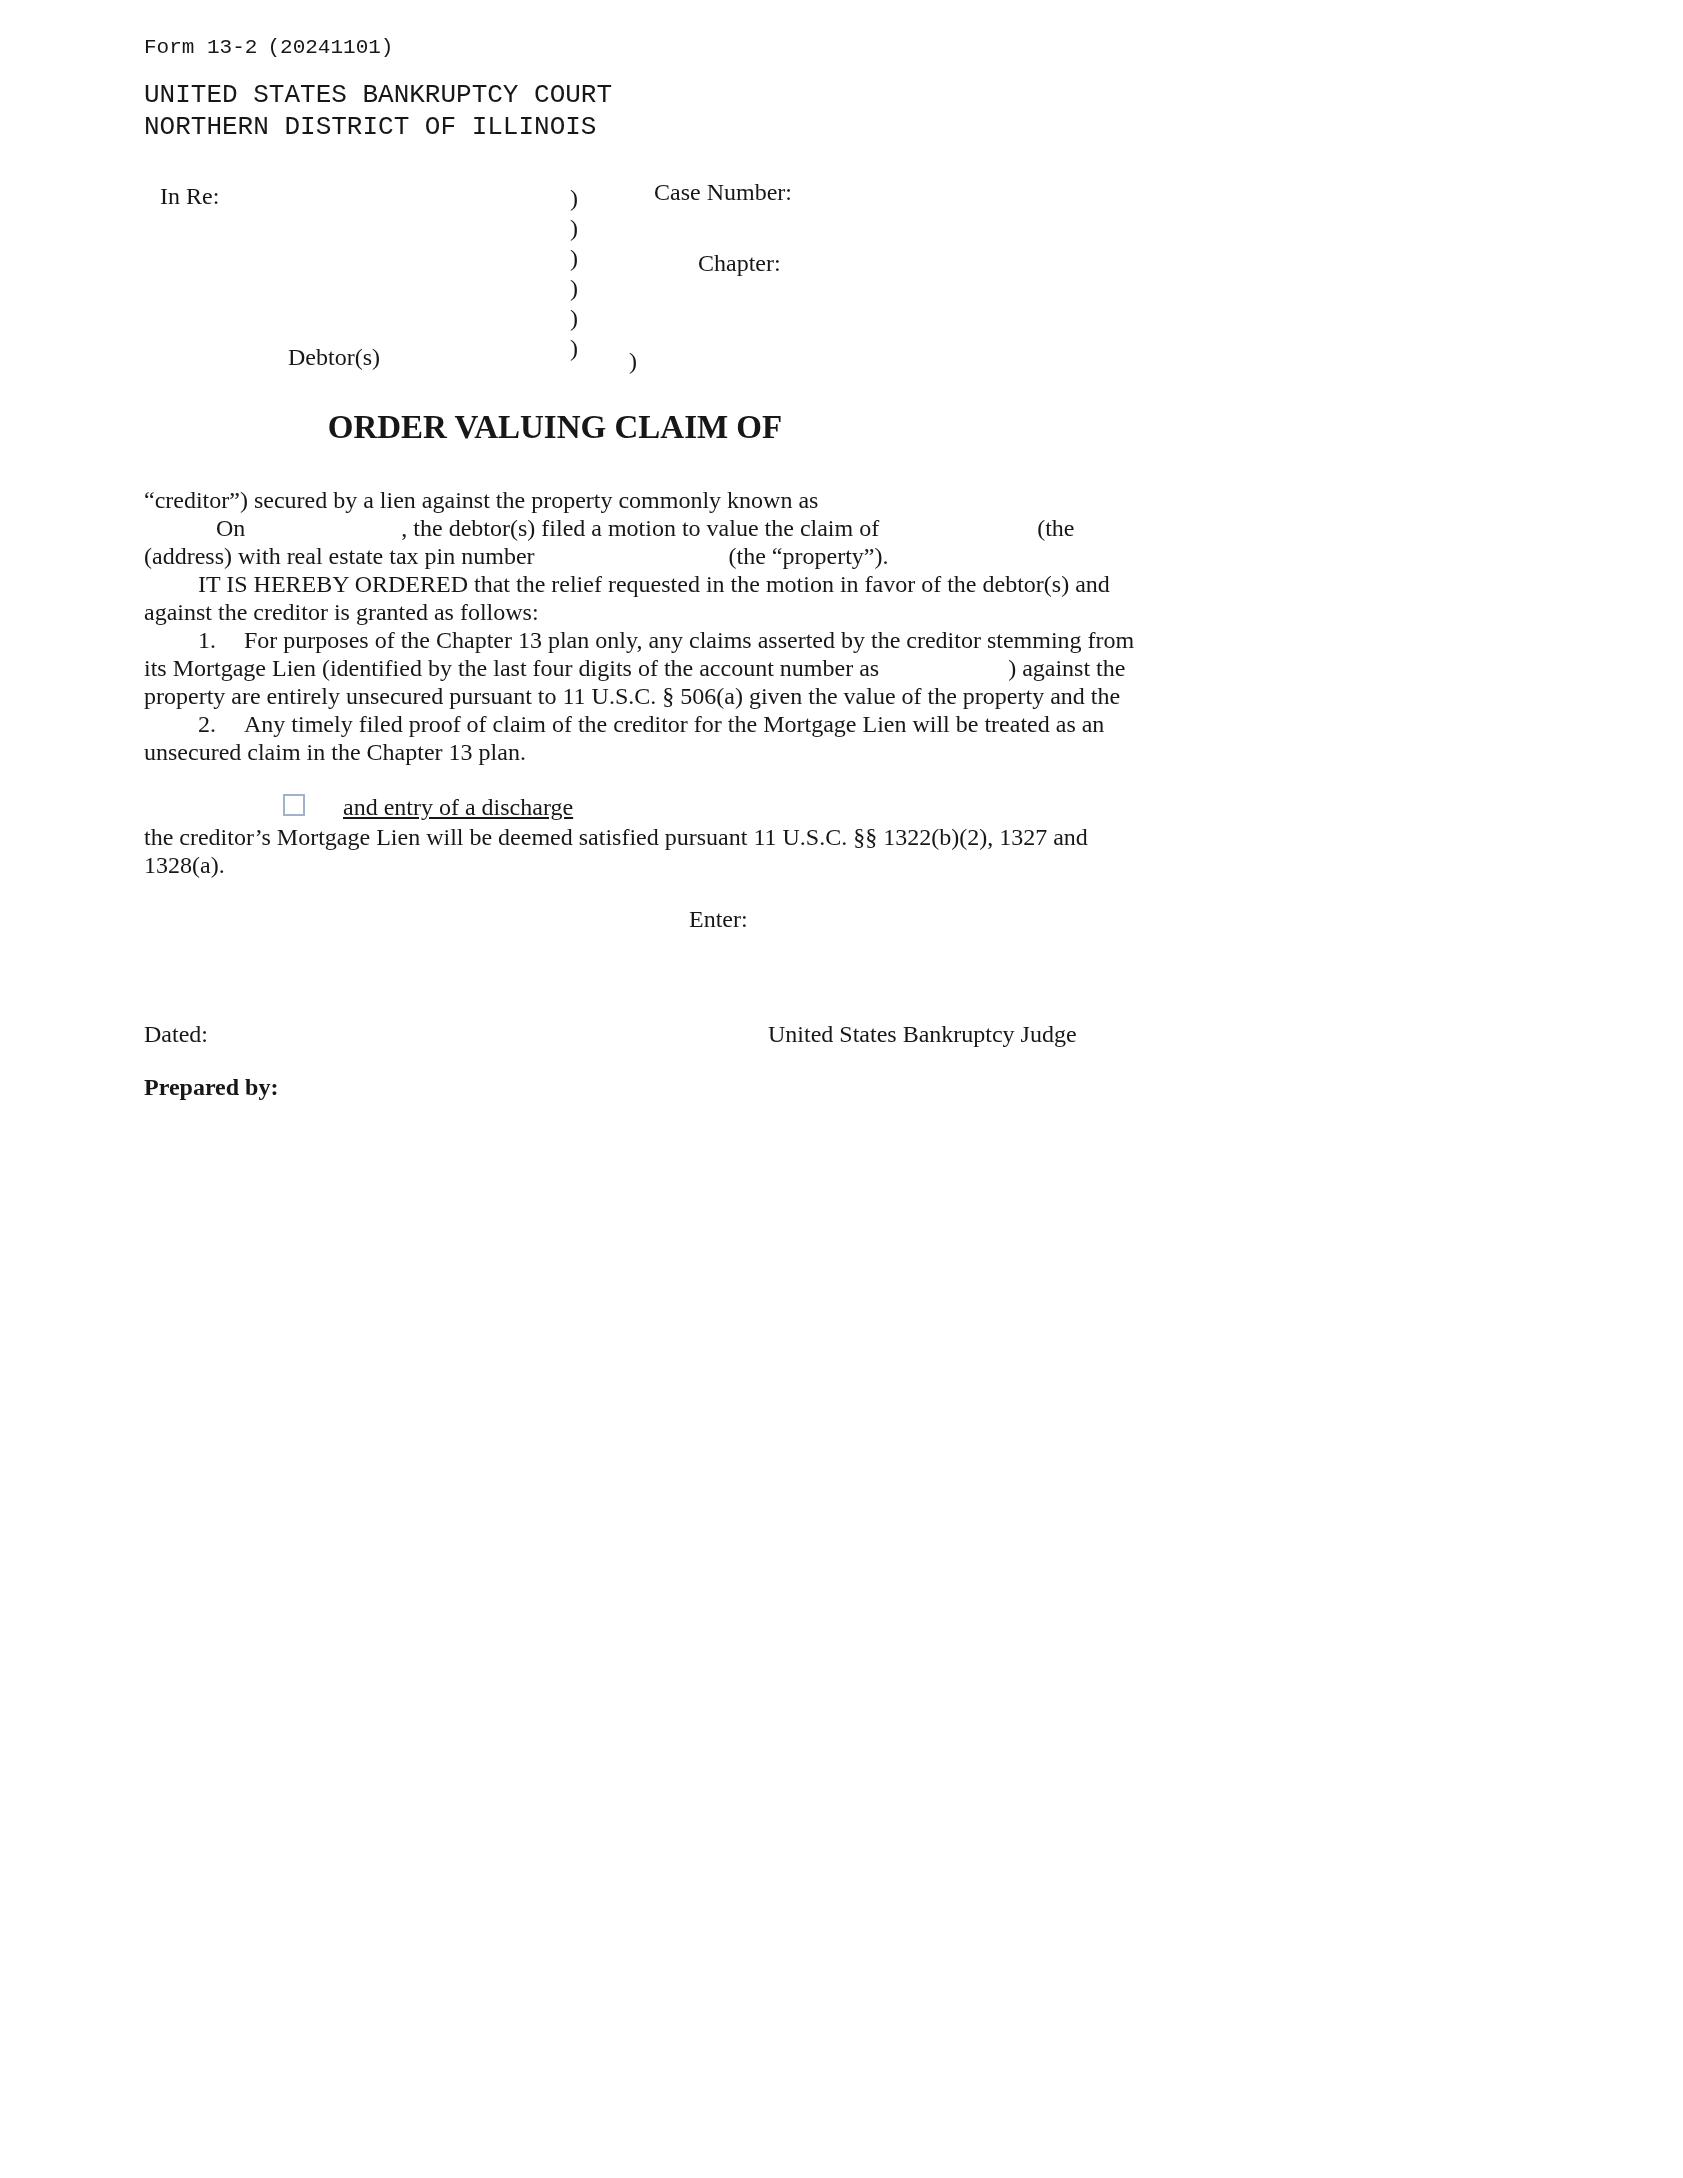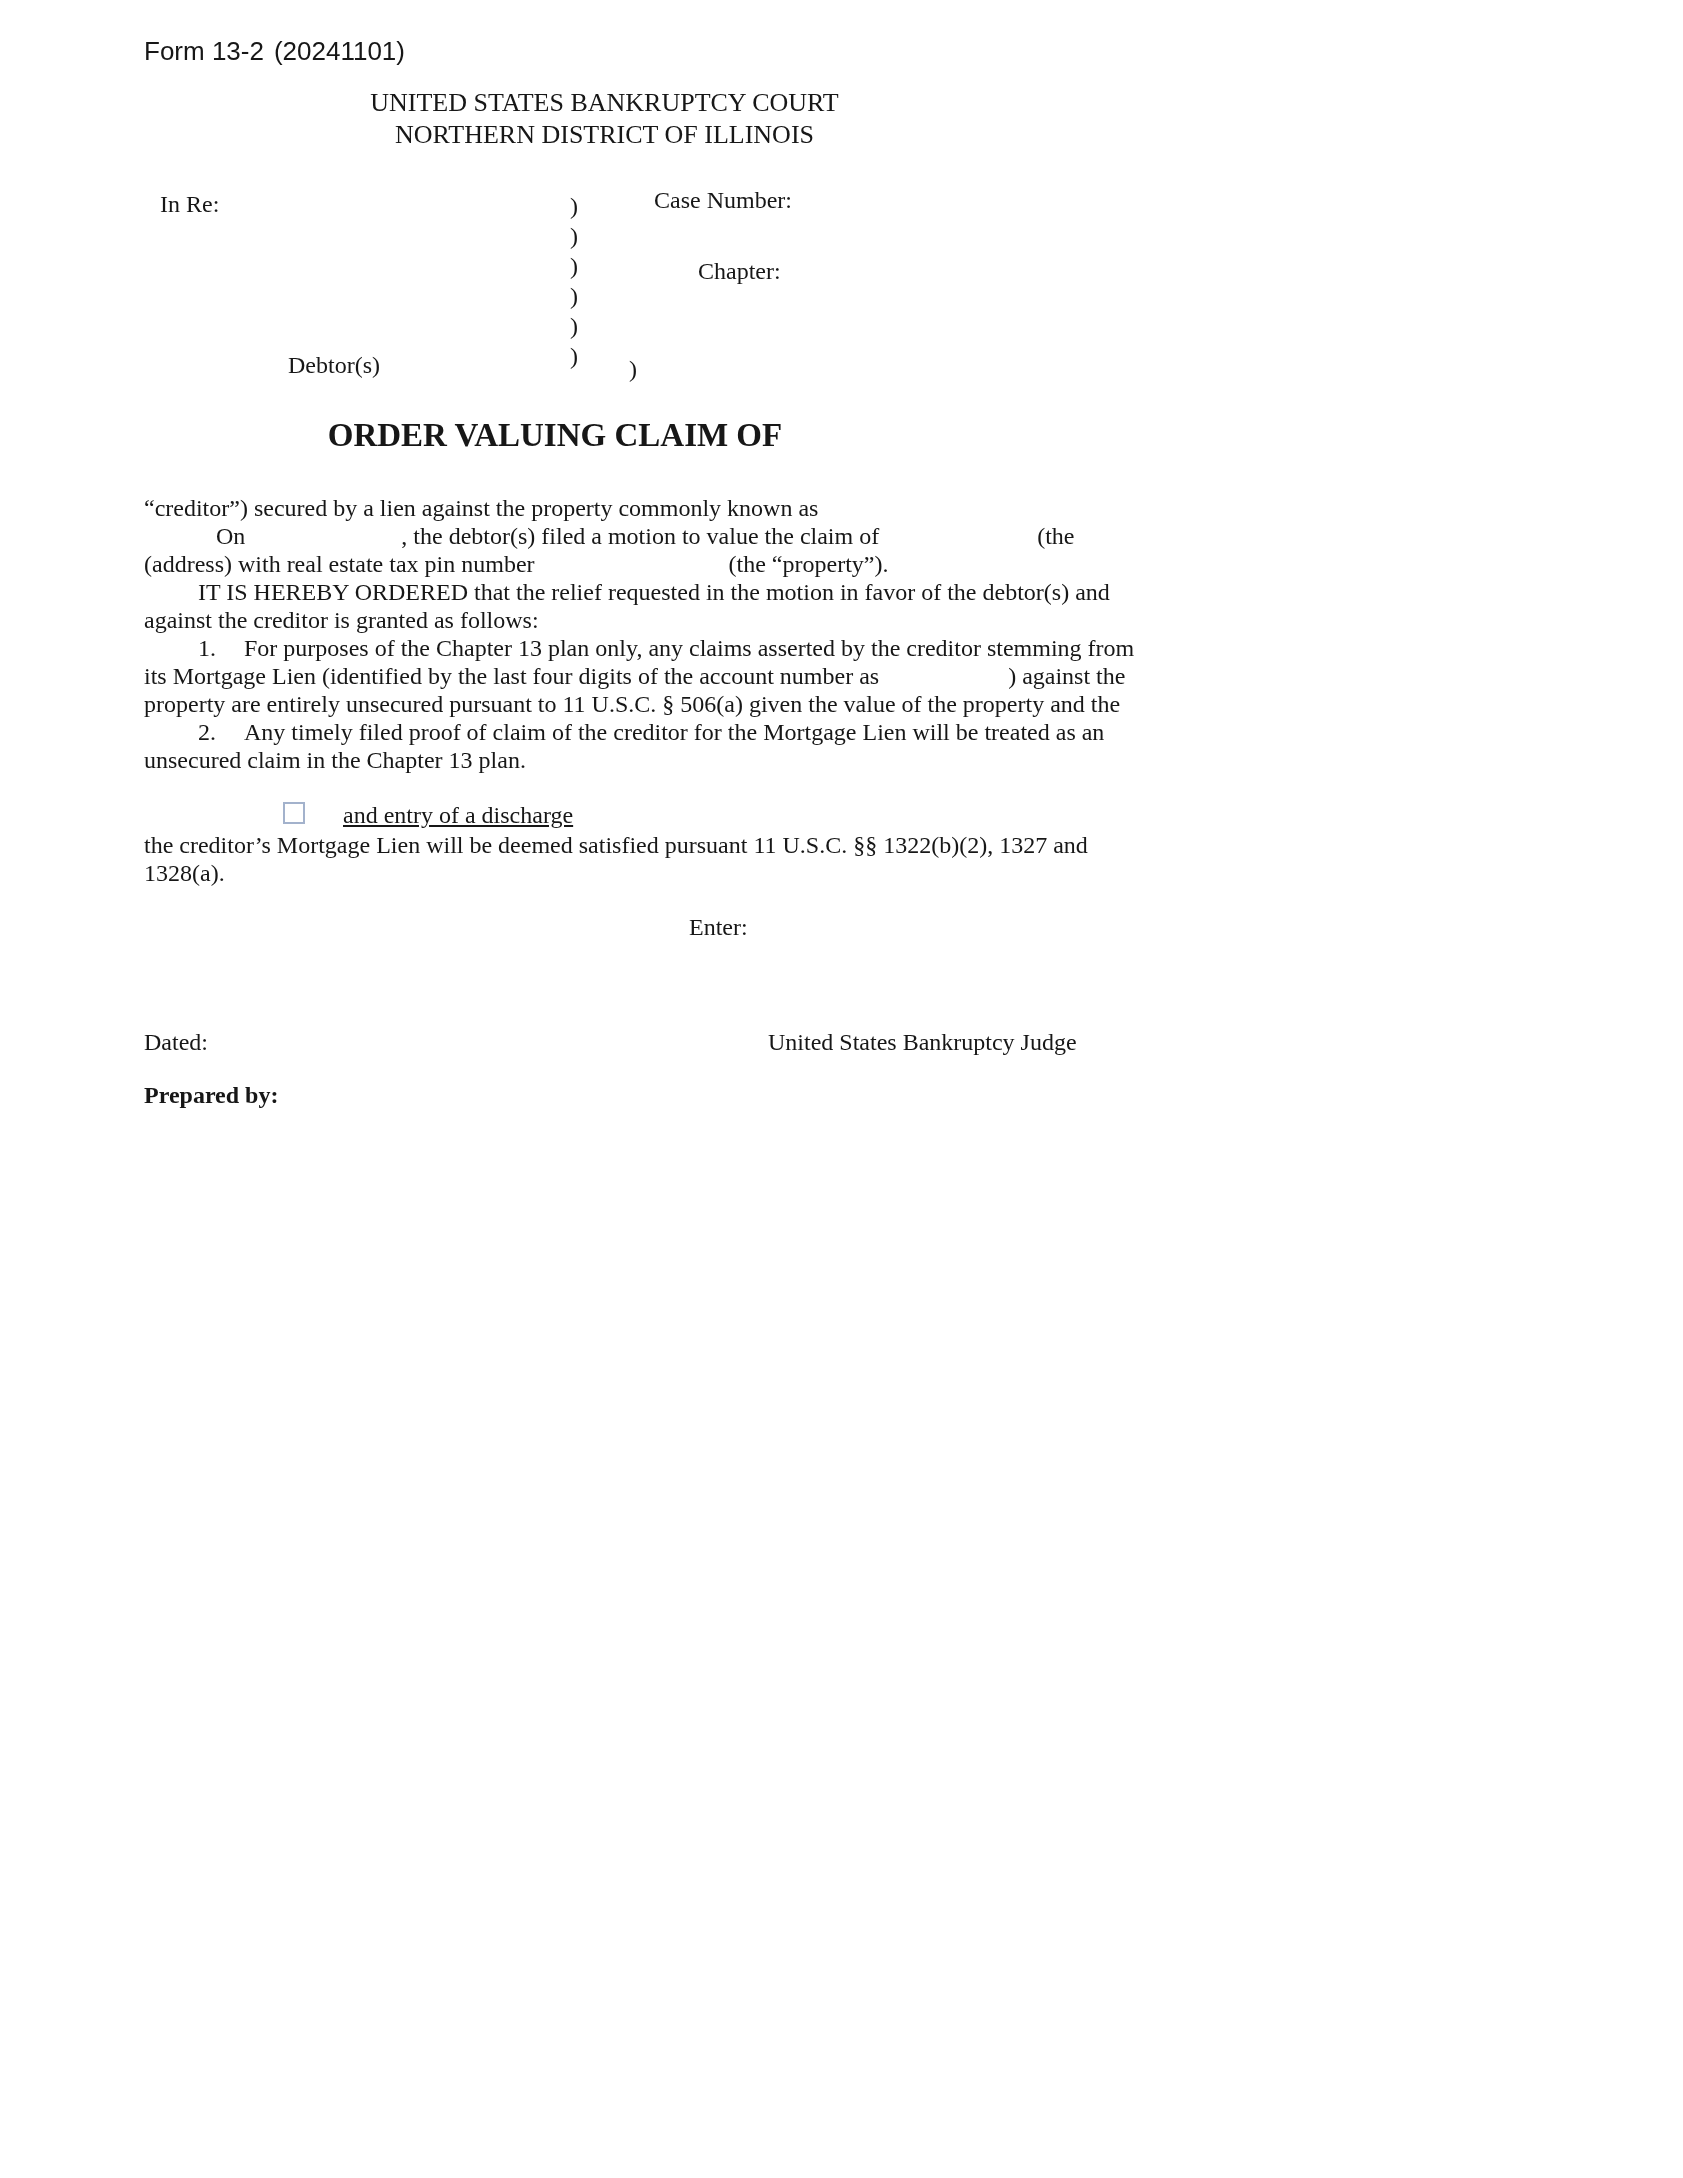--- a/index.html
+++ b/index.html
@@ -11,31 +11,31 @@
     background: #ffffff;
     color: #171717;
     font-family: "Liberation Serif", serif;
     font-size: 24px;
     overflow: hidden;
   }
   .content { position: absolute; left: 144px; top: 0; width: 990px; }
 
   .form-id {
     margin-top: 36px;
-    font-family: Liberation Sans, sans-serif;
-    font-size: 26px;
+    font-family: Liberation Mono, monospace;
+    font-size: 21px;
   }
   .form-id .rev { margin-left: 10px; }
 
   .court-header {
     margin-top: 20px;
     width: 921px;
-    text-align: center;
     font-size: 26px;
     line-height: 32px;
+    font-family: Liberation Mono, monospace;
   }
 
   .caption { position: relative; margin-top: 40px; height: 198px; }
   .caption .inre        { position: absolute; left: 16px;    top: 2; }
   .caption .parens      { position: absolute; left: 426px; top: 0; line-height: 30px; }
   .caption .casenum     { position: absolute; left: 510px; top: -4px; }
   .caption .chapter     { position: absolute; left: 554px; top: 67px; }
   .caption .debtors     { position: absolute; left: 144px; top: 161px; }
   .caption .close-paren { position: absolute; left: 485px; top: 165px; }
 

